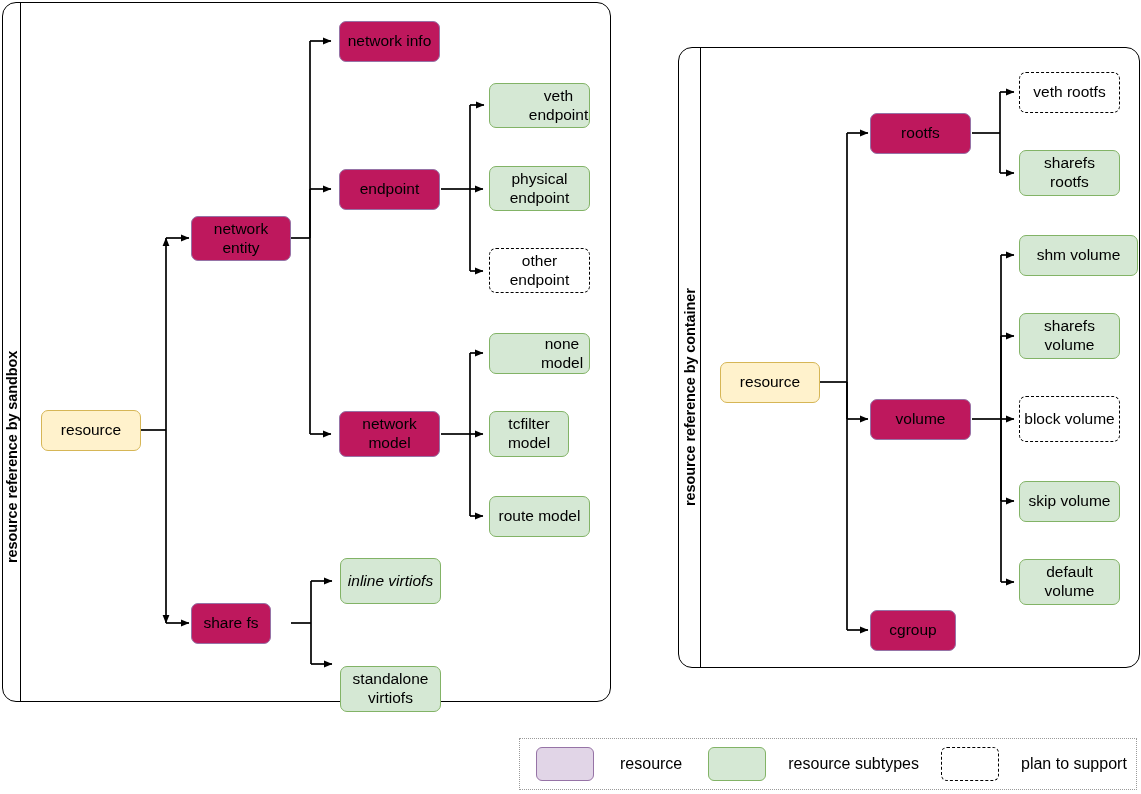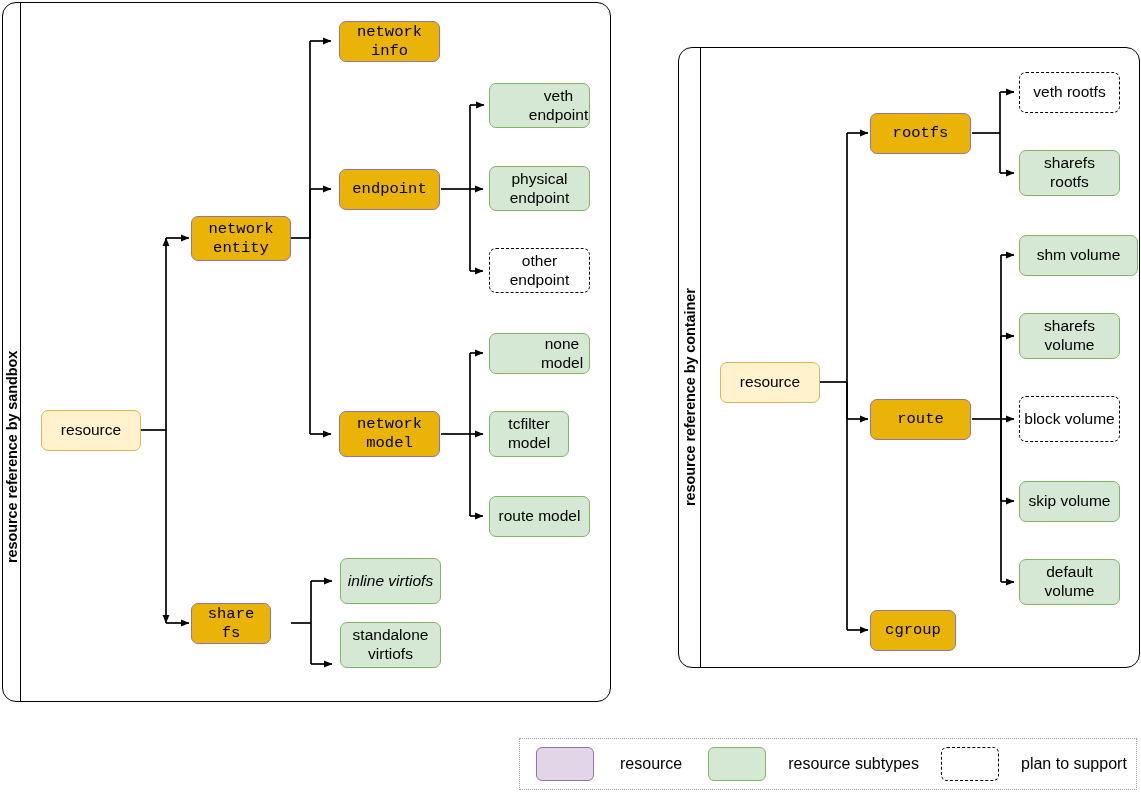--- a/index.html
+++ b/index.html
@@ -51,23 +51,22 @@
     display: flex;
     align-items: center;
     justify-content: center;
     text-align: center;
     font-size: 15.5px;
     line-height: 1.22;
     color: #000000;
     padding: 0 3px;
   }
   .node.purple {
-    background: #eab308;
+    background: #be185d;
     border: 1.3px solid #9673a6;
-    font-family: Liberation Mono, monospace;
   }
   .node.green {
     background: #d5e8d4;
     border: 1.3px solid #82b366;
   }
   .node.yellow {
     background: #fff2cc;
     border: 1.3px solid #d6b656;
   }
   .node.dashed {
@@ -198,27 +197,27 @@
   <div class="node dashed" style="left:489px; top:248px; width:101px; height:45px;">other endpoint</div>
 
   <div class="node green" style="left:489px; top:333px; width:101px; height:41px;padding-left:48px;">none model</div>
 
   <div class="node green" style="left:489px; top:411px; width:80px; height:46px;">tcfilter model</div>
 
   <div class="node green" style="left:489px; top:496px; width:101px; height:41px;">route model</div>
 
   <div class="node green" style="left:340px; top:558px; width:101px; height:46px;font-style:italic;">inline virtiofs</div>
 
-  <div class="node green" style="left:340px; top:622px; width:101px; height:46px;">standalone virtiofs</div>
+  <div class="node green" style="left:340px; top:666px; width:101px; height:46px;">standalone virtiofs</div>
 
   <div class="node yellow" style="left:720px; top:362px; width:100px; height:41px;">resource</div>
 
   <div class="node purple" style="left:870px; top:113px; width:101px; height:41px;">rootfs</div>
 
-  <div class="node purple" style="left:870px; top:399px; width:101px; height:41px;">route</div>
+  <div class="node purple" style="left:870px; top:399px; width:101px; height:41px;">volume</div>
 
   <div class="node purple" style="left:870px; top:610px; width:86px; height:41px;">cgroup</div>
 
   <div class="node dashed" style="left:1019px; top:72px; width:101px; height:41px;">veth rootfs</div>
 
   <div class="node green" style="left:1019px; top:150px; width:101px; height:46px;">sharefs rootfs</div>
 
   <div class="node green" style="left:1019px; top:235px; width:119px; height:41px;">shm volume</div>
 
   <div class="node green" style="left:1019px; top:313px; width:101px; height:46px;">sharefs volume</div>

